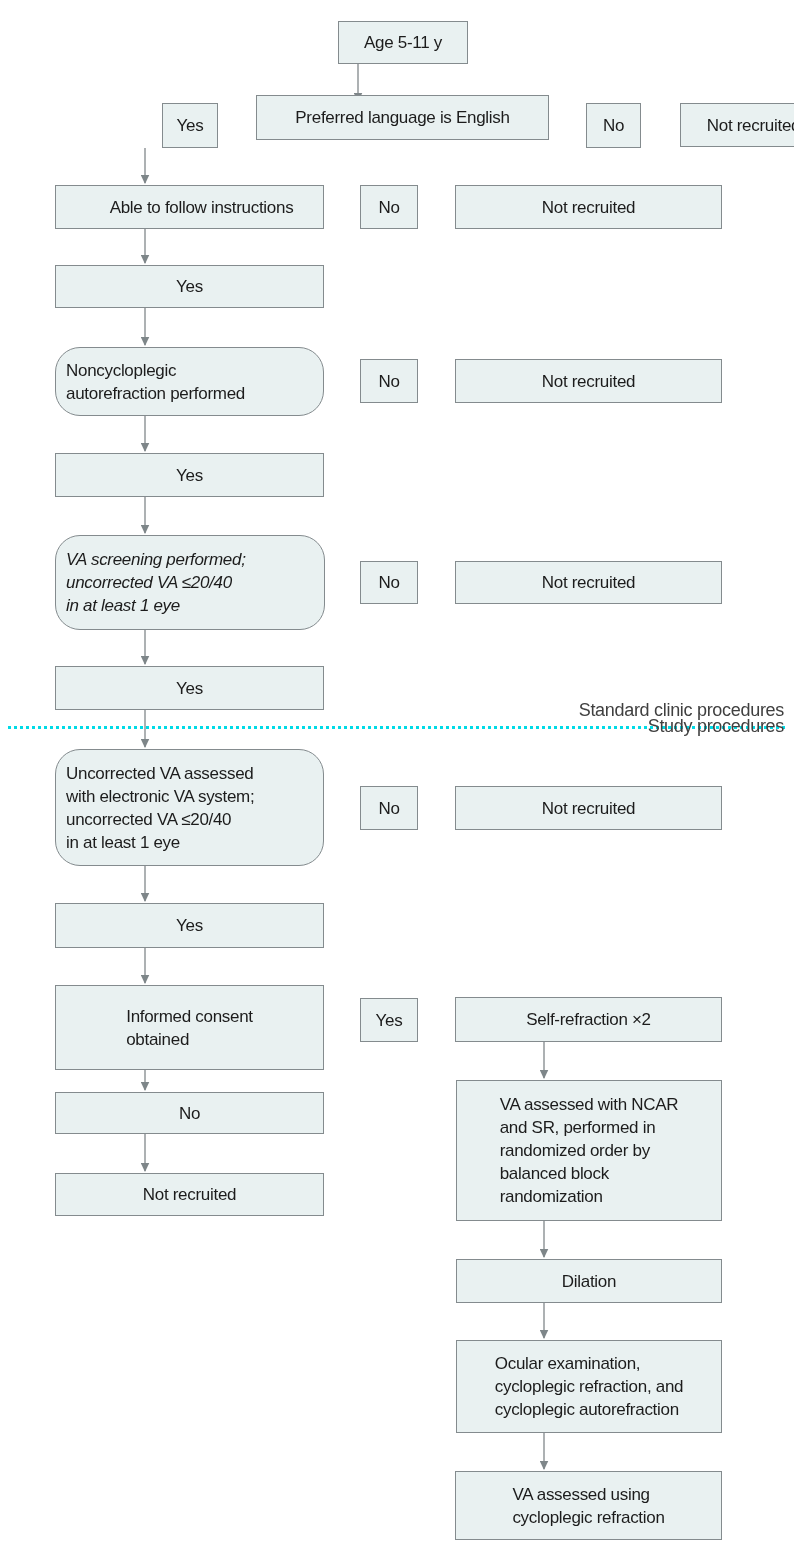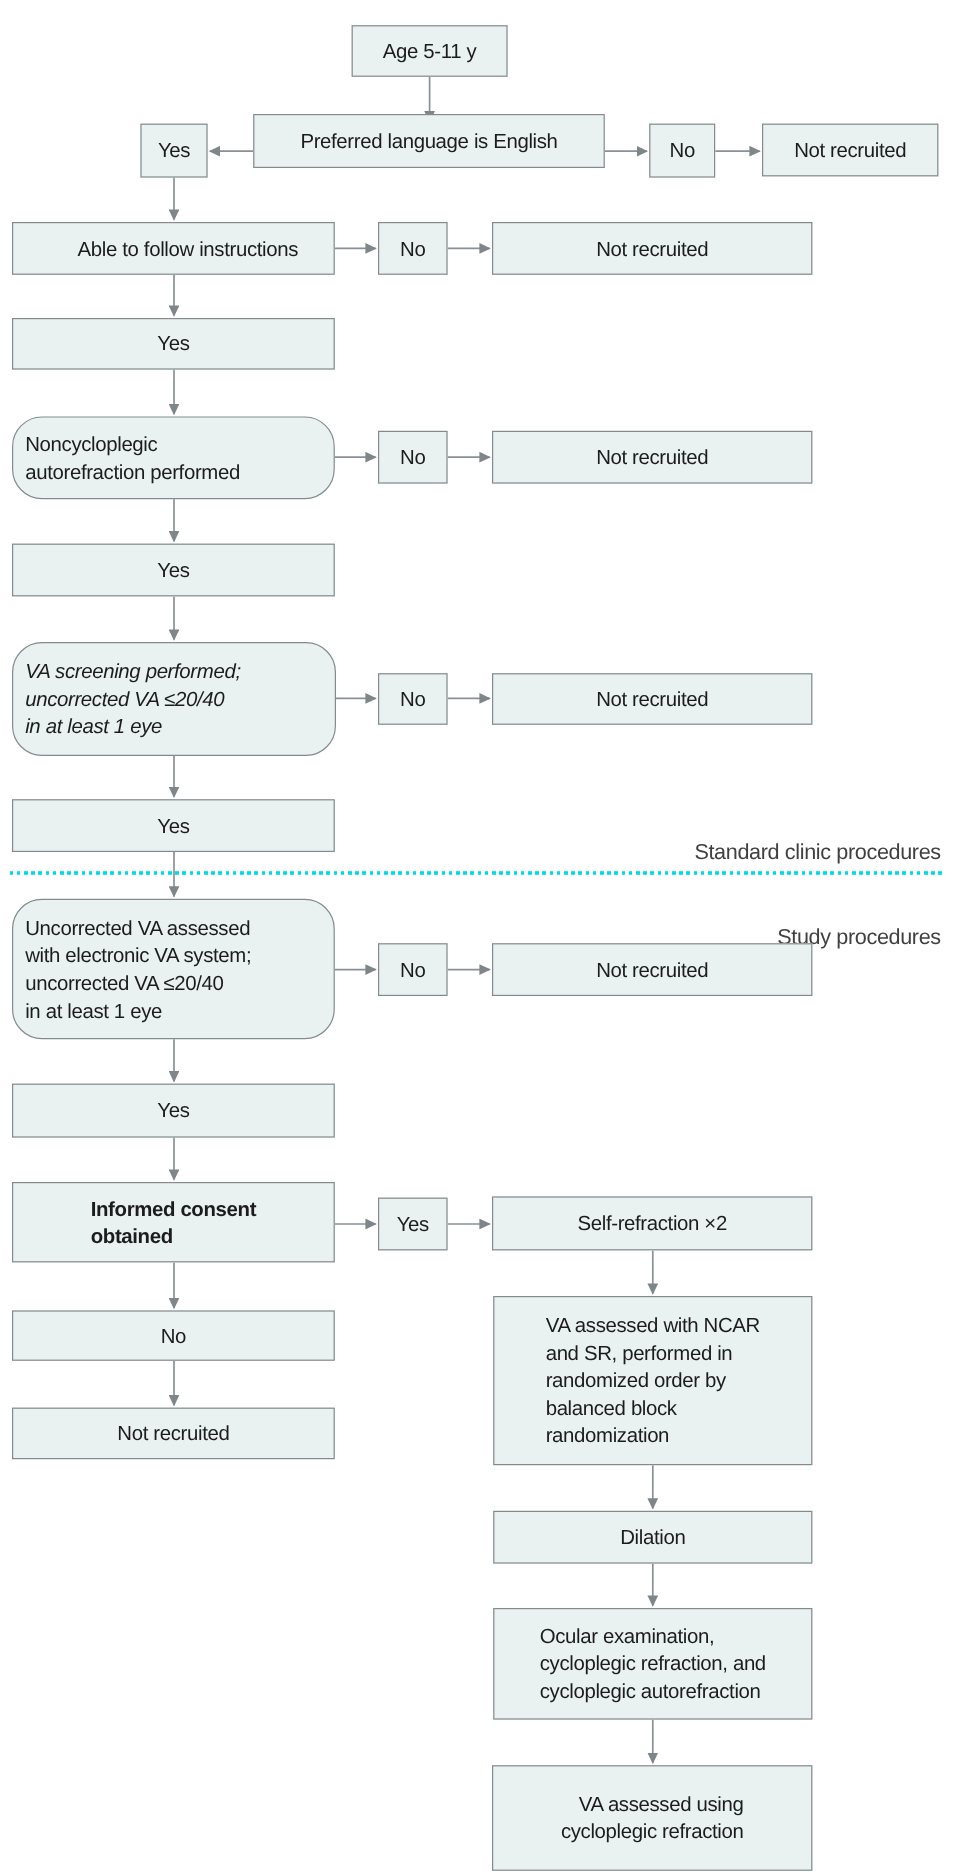--- a/index.html
+++ b/index.html
@@ -17,20 +17,21 @@
     background:#e9f1f1;
     border:1.4px solid #848b8e;
     display:flex;
     align-items:center;
     justify-content:center;
     text-align:center;
     font-size:17px;
     line-height:23px;
     letter-spacing:-0.3px;
     white-space:pre-line;
+    margin-left:45px;
   }
   .box.text-left{
     justify-content:flex-start;
     text-align:left;
     padding-left:10px;
     border-radius:25px;
   }
   .box.block-center{
     justify-content:center;
     text-align:left;
@@ -95,21 +96,21 @@
       <line x1="373" y1="582" x2="408" y2="582" marker-end="url(#arr)"></line>
       <line x1="279" y1="808" x2="313" y2="808" marker-end="url(#arr)"></line>
       <line x1="373" y1="808" x2="408" y2="808" marker-end="url(#arr)"></line>
       <line x1="279" y1="1020" x2="313" y2="1020" marker-end="url(#arr)"></line>
       <line x1="373" y1="1020" x2="408" y2="1020" marker-end="url(#arr)"></line>
     </g>
   </svg>
 
   <div class="section-label" style="top:700px;">Standard clinic procedures</div>
   <div id="divider"></div>
-  <div class="section-label" style="top:771px;">Study procedures</div>
+  <div class="section-label" style="top:716px;">Study procedures</div>
 
   <div class="box" style="left:293px;top:21px;width:130px;height:43px;">Age 5-11 y</div>
 
   <div class="box" style="left:117px;top:103px;width:56px;height:45px;">Yes</div>
   <div class="box" style="left:211px;top:95px;width:293px;height:45px;">Preferred language is English</div>
   <div class="box" style="left:541px;top:103px;width:55px;height:45px;">No</div>
   <div class="box" style="left:635px;top:103px;width:147px;height:44px;">Not recruited</div>
 
   <div class="box" style="left:10px;top:185px;width:269px;height:44px;padding-left:24px;">Able to follow instructions</div>
   <div class="box" style="left:315px;top:185px;width:58px;height:44px;">No</div>
@@ -134,33 +135,33 @@
 
   <div class="box text-left" style="left:10px;top:749px;width:269px;height:117px;">Uncorrected VA assessed
 with electronic VA system;
 uncorrected VA ≤20/40
 in at least 1 eye</div>
   <div class="box" style="left:315px;top:786px;width:58px;height:44px;">No</div>
   <div class="box" style="left:410px;top:786px;width:267px;height:44px;">Not recruited</div>
 
   <div class="box" style="left:10px;top:903px;width:269px;height:45px;">Yes</div>
 
-  <div class="box block-center" style="left:10px;top:985px;width:269px;height:67px;font-weight:bold;">Informed consent
+  <div class="box block-center" style="left:10px;top:985px;width:269px;height:85px;">Informed consent
 obtained</div>
   <div class="box" style="left:315px;top:998px;width:58px;height:44px;">Yes</div>
   <div class="box" style="left:410px;top:997px;width:267px;height:45px;">Self-refraction ×2</div>
 
   <div class="box" style="left:10px;top:1092px;width:269px;height:42px;">No</div>
   <div class="box" style="left:10px;top:1173px;width:269px;height:43px;">Not recruited</div>
 
   <div class="box block-center" style="left:411px;top:1080px;width:266px;height:141px;">VA assessed with NCAR
 and SR, performed in
 randomized order by
 balanced block
 randomization</div>
   <div class="box" style="left:411px;top:1259px;width:266px;height:44px;">Dilation</div>
   <div class="box block-center" style="left:411px;top:1340px;width:266px;height:93px;">Ocular examination,
 cycloplegic refraction, and
 cycloplegic autorefraction</div>
-  <div class="box block-center" style="left:410px;top:1471px;width:267px;height:88px;text-align:right;">VA assessed using
+  <div class="box block-center" style="left:410px;top:1471px;width:267px;height:69px;">VA assessed using
 cycloplegic refraction</div>
 
 </div>
 
 </body></html>

